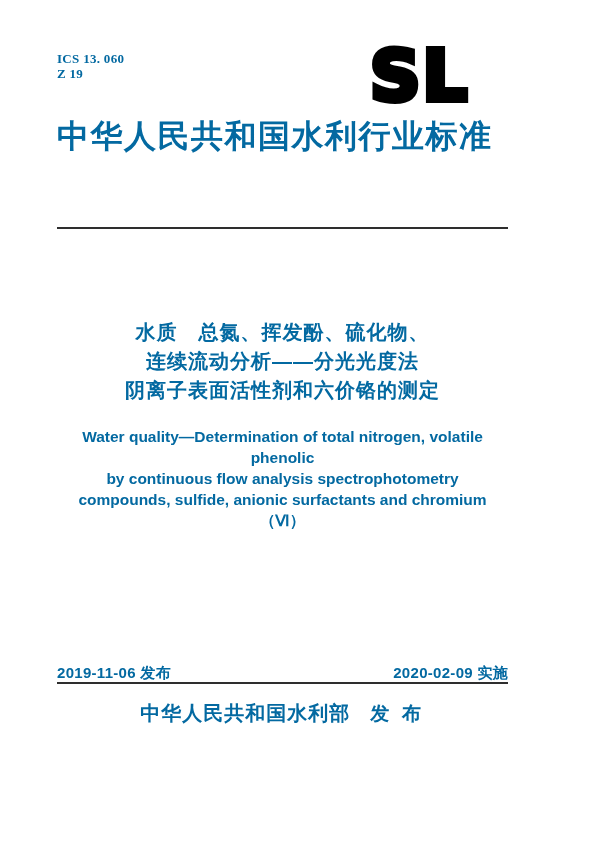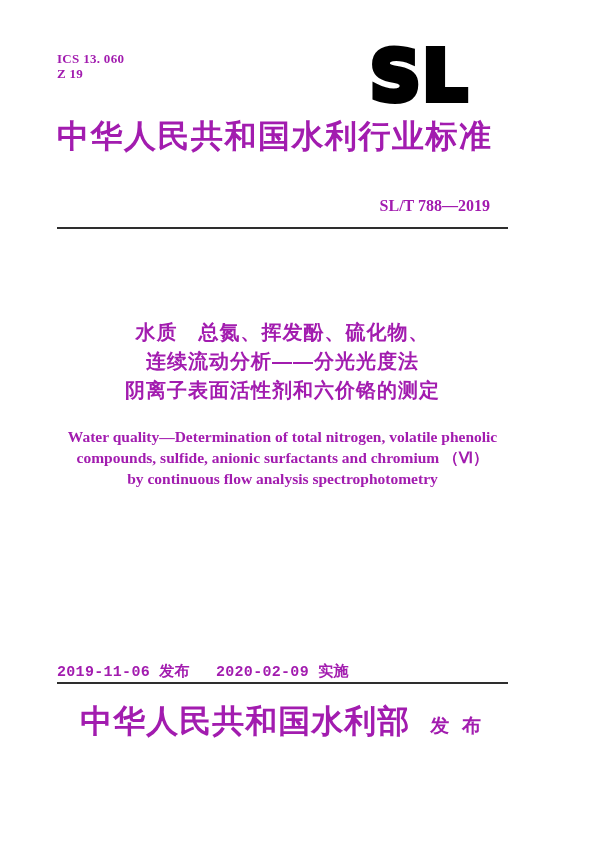--- a/index.html
+++ b/index.html
@@ -3,21 +3,21 @@
 <meta charset="utf-8">
 <style>
   html, body { margin: 0; padding: 0; background: #ffffff; }
   .page {
     position: relative;
     width: 600px;
     height: 848px;
     background: #ffffff;
     overflow: hidden;
     font-family: "Liberation Serif", serif;
-    color: #a21caf;
+    color: #0369a1;
   }
   .ics-block {
     position: absolute;
     left: 57px;
     top: 51px;
     font-family: "Liberation Serif", serif;
     font-weight: bold;
     font-size: 13px;
     line-height: 15px;
     letter-spacing: 0.3px;
@@ -74,51 +74,51 @@
     line-height: 29px;
     letter-spacing: 1px;
     white-space: nowrap;
   }
   .title-en {
     position: absolute;
     left: 57px;
     top: 426px;
     width: 451px;
     text-align: center;
-    font-family: Liberation Serif, serif;
+    font-family: Liberation Sans, sans-serif;
     font-weight: bold;
     font-size: 15.5px;
     line-height: 21px;
   }
   .dates-row {
     position: absolute;
     left: 57px;
     top: 664px;
     width: 451px;
     display: flex;
-    justify-content: flex-start;
-    font-family: Liberation Mono, monospace;
+    justify-content: space-between;
+    font-family: Liberation Sans, sans-serif;
     font-weight: 600;
     font-size: 15px;
     line-height: 17px;
     letter-spacing: 0.3px;
     gap: 26px;
   }
   .publisher-row {
     position: absolute;
     left: 57px;
     top: 700px;
     width: 451px;
     text-align: center;
     white-space: nowrap;
   }
   .publisher-name {
     font-family: Liberation Serif, serif;
     font-weight: bold;
-    font-size: 32px;
+    font-size: 20px;
     letter-spacing: 1px;
   }
   .publish-label {
     font-family: "Liberation Serif", serif;
     font-weight: bold;
     font-size: 19px;
     letter-spacing: 4px;
     margin-left: 20px;
   }
 </style>
@@ -133,34 +133,33 @@
   </div>
 
   <div class="logo-wrap">
     <svg width="150" height="64" viewBox="0 0 150 64">
       <text x="2" y="56" font-family="DejaVu Sans, sans-serif" font-size="70" font-weight="bold" letter-spacing="2" fill="#000000" stroke="#000000" stroke-width="6" stroke-linejoin="miter">SL</text>
     </svg>
   </div>
 
   <div class="org-title">中华人民共和国水利行业标准</div>
 
-  <div class="std-number">SL/T 788—2019</div>
 
   <div class="rule rule-top"></div>
 
   <div class="title-cn">
     <div>水质　总氮、挥发酚、硫化物、</div>
     <div>连续流动分析——分光光度法</div>
     <div>阴离子表面活性剂和六价铬的测定</div>
   </div>
 
   <div class="title-en">
     <div>Water quality—Determination of total nitrogen, volatile phenolic</div>
+    <div>by continuous flow analysis spectrophotometry</div>
     <div>compounds, sulfide, anionic surfactants and chromium （Ⅵ）</div>
-    <div>by continuous flow analysis spectrophotometry</div>
   </div>
 
   <div class="dates-row">
     <span>2019-11-06 发布</span>
     <span>2020-02-09 实施</span>
   </div>
 
   <div class="rule rule-bottom"></div>
 
   <div class="publisher-row">

